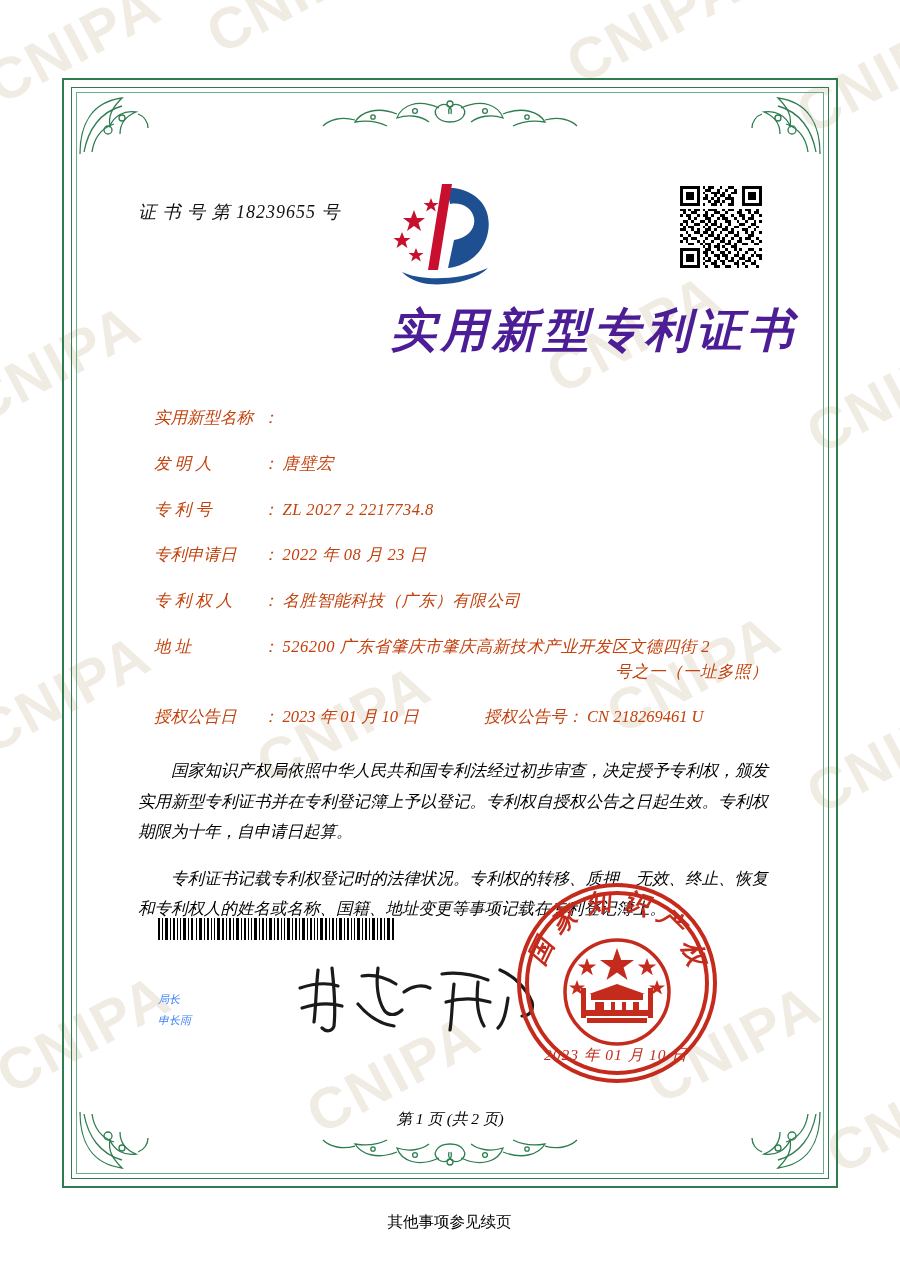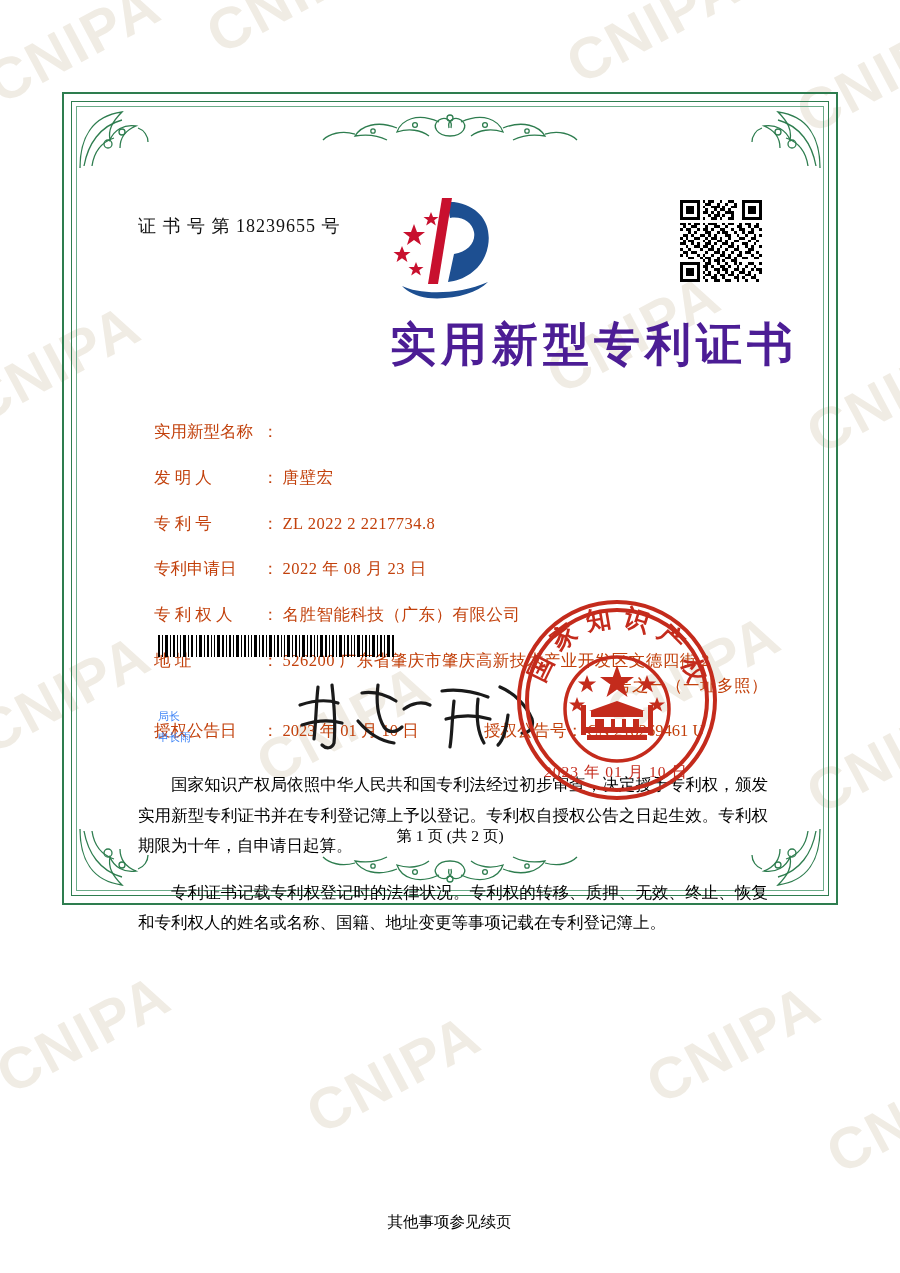--- a/index.html
+++ b/index.html
@@ -31,24 +31,25 @@
     font-size: 58px;
     letter-spacing: 2px;
     transform: rotate(-28deg);
     white-space: nowrap;
   }
 
   
   .cert {
     position: absolute;
     left: 62px;
-    top: 92px;
+    top: 78px;
     width: 776px;
-    height: 813px;
+    height: 1110px;
     z-index: 2;
+    font-style: italic;
   }
   .frame-outer {
     position: absolute;
     inset: 0;
     border: 2px solid #2e7d4f;
   }
   .frame-inner {
     position: absolute;
     left: 9px;
     top: 9px;
@@ -636,21 +637,21 @@
 
       <div class="field-row">
         <span class="field-label">发 明 人</span>
         <span class="field-colon">：</span>
         <span class="field-value">唐壁宏</span>
       </div>
 
       <div class="field-row">
         <span class="field-label">专 利 号</span>
         <span class="field-colon">：</span>
-        <span class="field-value">ZL 2022 2 2217734.8</span>
+        <span class="field-value">ZL 2027 2 2217734.8</span>
       </div>
 
       <div class="field-row">
         <span class="field-label">专利申请日</span>
         <span class="field-colon">：</span>
         <span class="field-value">2022 年 08 月 23 日</span>
       </div>
 
       <div class="field-row">
         <span class="field-label">专 利 权 人</span>

